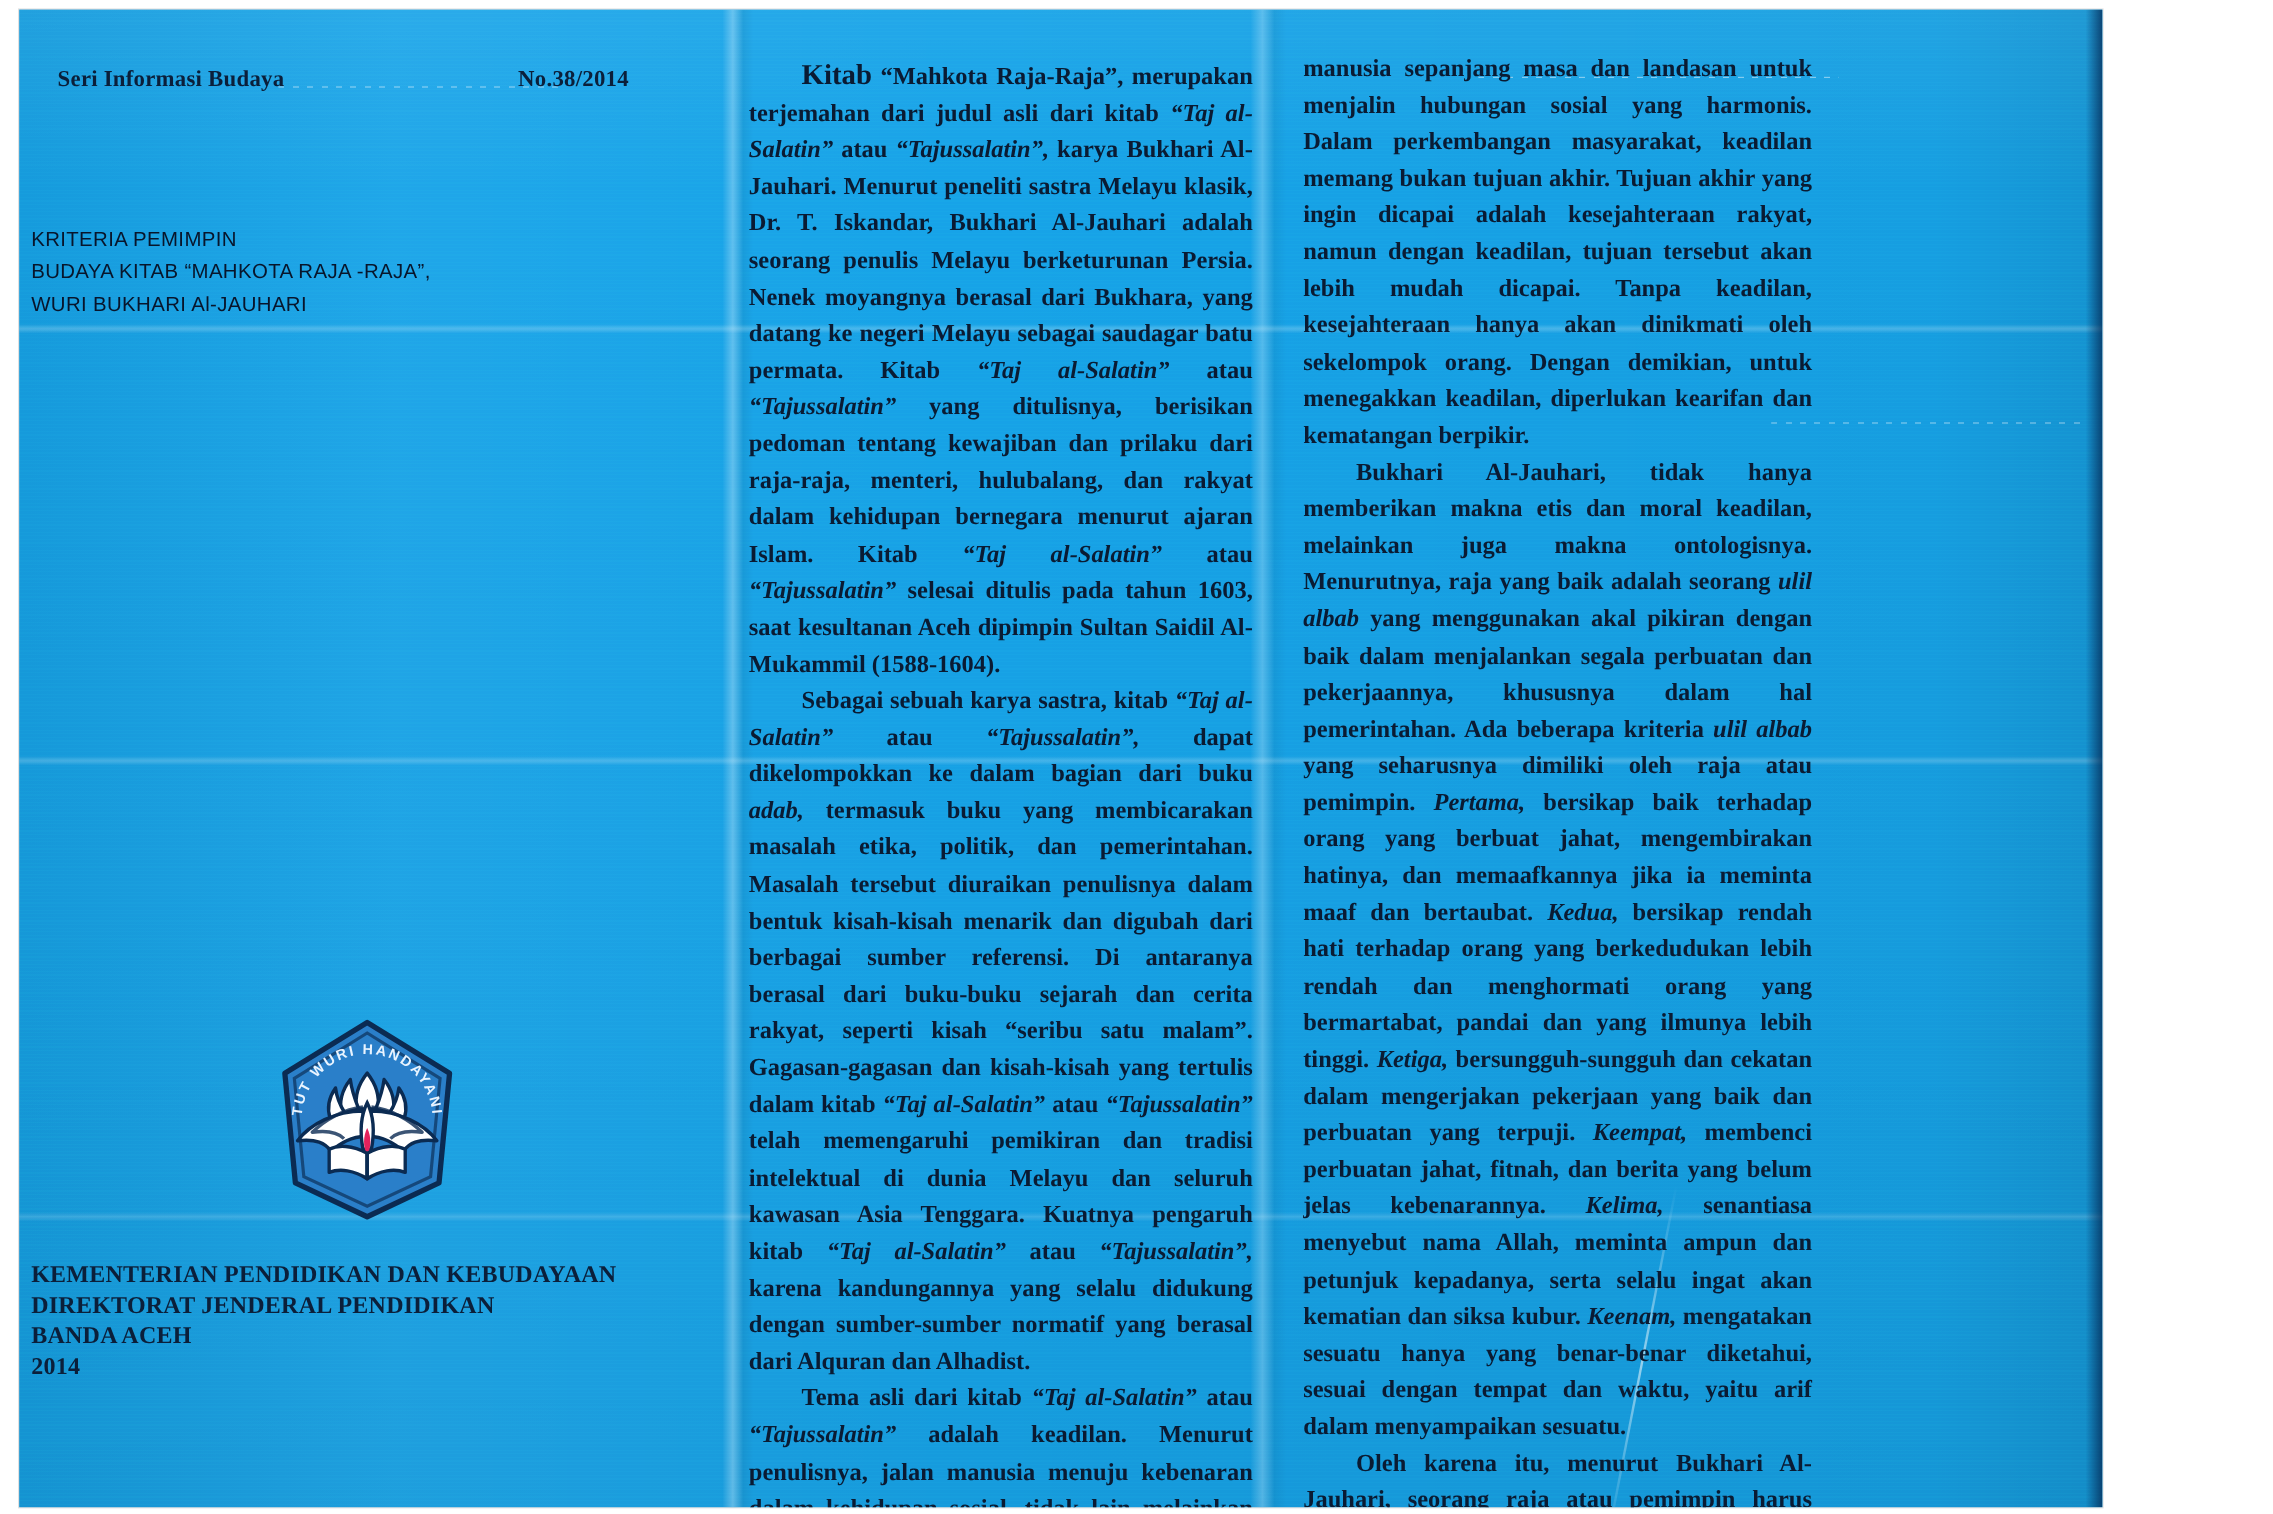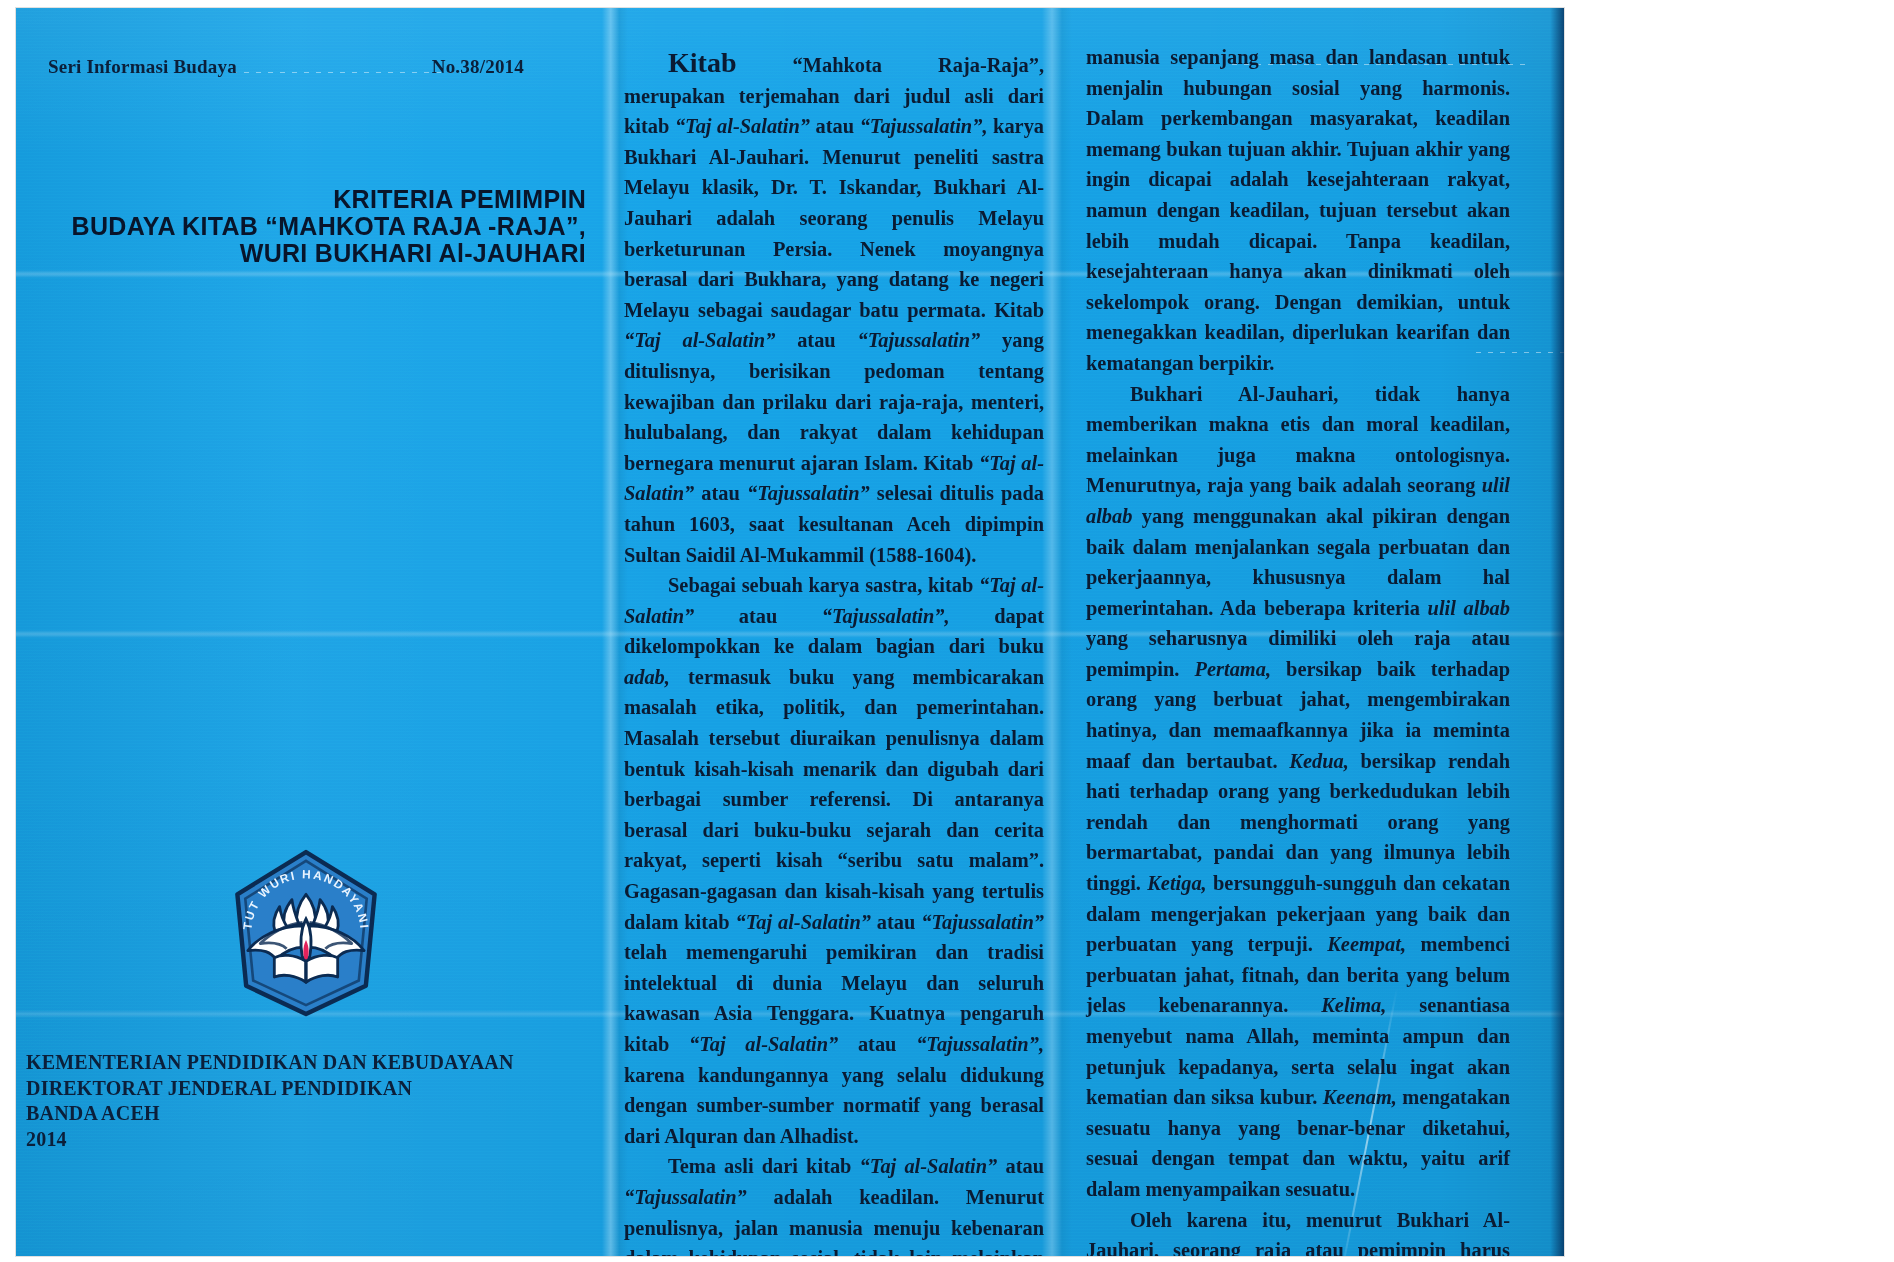--- a/index.html
+++ b/index.html
@@ -3,21 +3,21 @@
 <meta charset="utf-8">
 <title>Brochure Scan</title>
 <style>
   html,body{margin:0;padding:0;background:#ffffff;}
   body{width:1894px;height:1262px;overflow:hidden;font-family:"Liberation Serif",serif;}
 
   #page{position:relative;width:1894px;height:1262px;background:#ffffff;}
 
   
   #sheet{
-    position:absolute;left:16px;top:8px;width:1548px;height:1248px;
+    position:absolute;left:16px;top:8px;width:1736px;height:1248px;
     background:
       linear-gradient(180deg, rgba(255,255,255,0.05) 0%, rgba(0,0,0,0.00) 12%, rgba(0,0,0,0.02) 60%, rgba(0,0,0,0.05) 100%),
       linear-gradient(90deg, rgba(0,0,0,0.05) 0%, rgba(255,255,255,0.04) 18%, rgba(0,0,0,0.00) 45%, rgba(0,0,0,0.03) 92%, rgba(0,0,0,0.10) 100%),
       #17a3e8;
     box-shadow:0 0 0 1px rgba(0,0,0,0.12);
     overflow:hidden;
   }
   
   #sheet:after{
     content:"";position:absolute;right:0;top:0;width:14px;height:100%;
@@ -56,23 +56,23 @@
   #cover{position:absolute;left:10px;top:0;width:576px;height:100%;}
 
   .cover-head{
     position:absolute;top:48px;left:22px;width:476px;
     display:flex;justify-content:space-between;align-items:baseline;
     font-family:"Liberation Serif",serif;font-weight:700;font-size:19px;
     color:#0b1f3a;letter-spacing:0.2px;
   }
 
   .cover-title{
-    position:absolute;top:178px;left:0;width:560px;text-align:right;
-    font-family:"Liberation Sans",sans-serif;font-weight:700;
-    font-size:25px;line-height:27px;color:#08152b;letter-spacing:0.3px;
+    position:absolute;top:178px;left:0;width:560px;text-align:left;
+    font-family:"Liberation Sans",sans-serif;font-weight:400;
+    font-size:17px;line-height:27px;color:#08152b;letter-spacing:0.3px;
   }
   .cover-title div{white-space:nowrap;}
 
   
   .logo-wrap{position:absolute;top:836px;left:0;width:560px;display:flex;justify-content:center;}
   .logo{width:176px;height:178px;display:block;}
 
   .cover-footer{
     position:absolute;top:1042px;left:0;width:560px;text-align:left;
     font-family:"Liberation Serif",serif;font-weight:700;
@@ -90,21 +90,21 @@
     hyphens:none;
   }
   #col-mid{left:608px;top:40px;width:420px;}
   #col-right{left:1070px;top:34px;width:424px;}
 
   .col p{margin:0;text-indent:44px;}
   .col p.noindent{text-indent:0;}
   .col em{font-style:italic;}
 
   
-  .lead-cap{font-size:28px;}
+  .lead-cap{font-size:24px;}
 
   
   .dotline{
     position:absolute;height:1px;pointer-events:none;
     background:repeating-linear-gradient(90deg,rgba(255,255,255,0.45) 0 5px,rgba(255,255,255,0) 5px 12px);
   }
   .dl1{left:216px;top:64px;width:238px;}
   .dl2{left:1216px;top:56px;width:300px;}
   .dl3{left:1460px;top:344px;width:260px;}
 </style>

